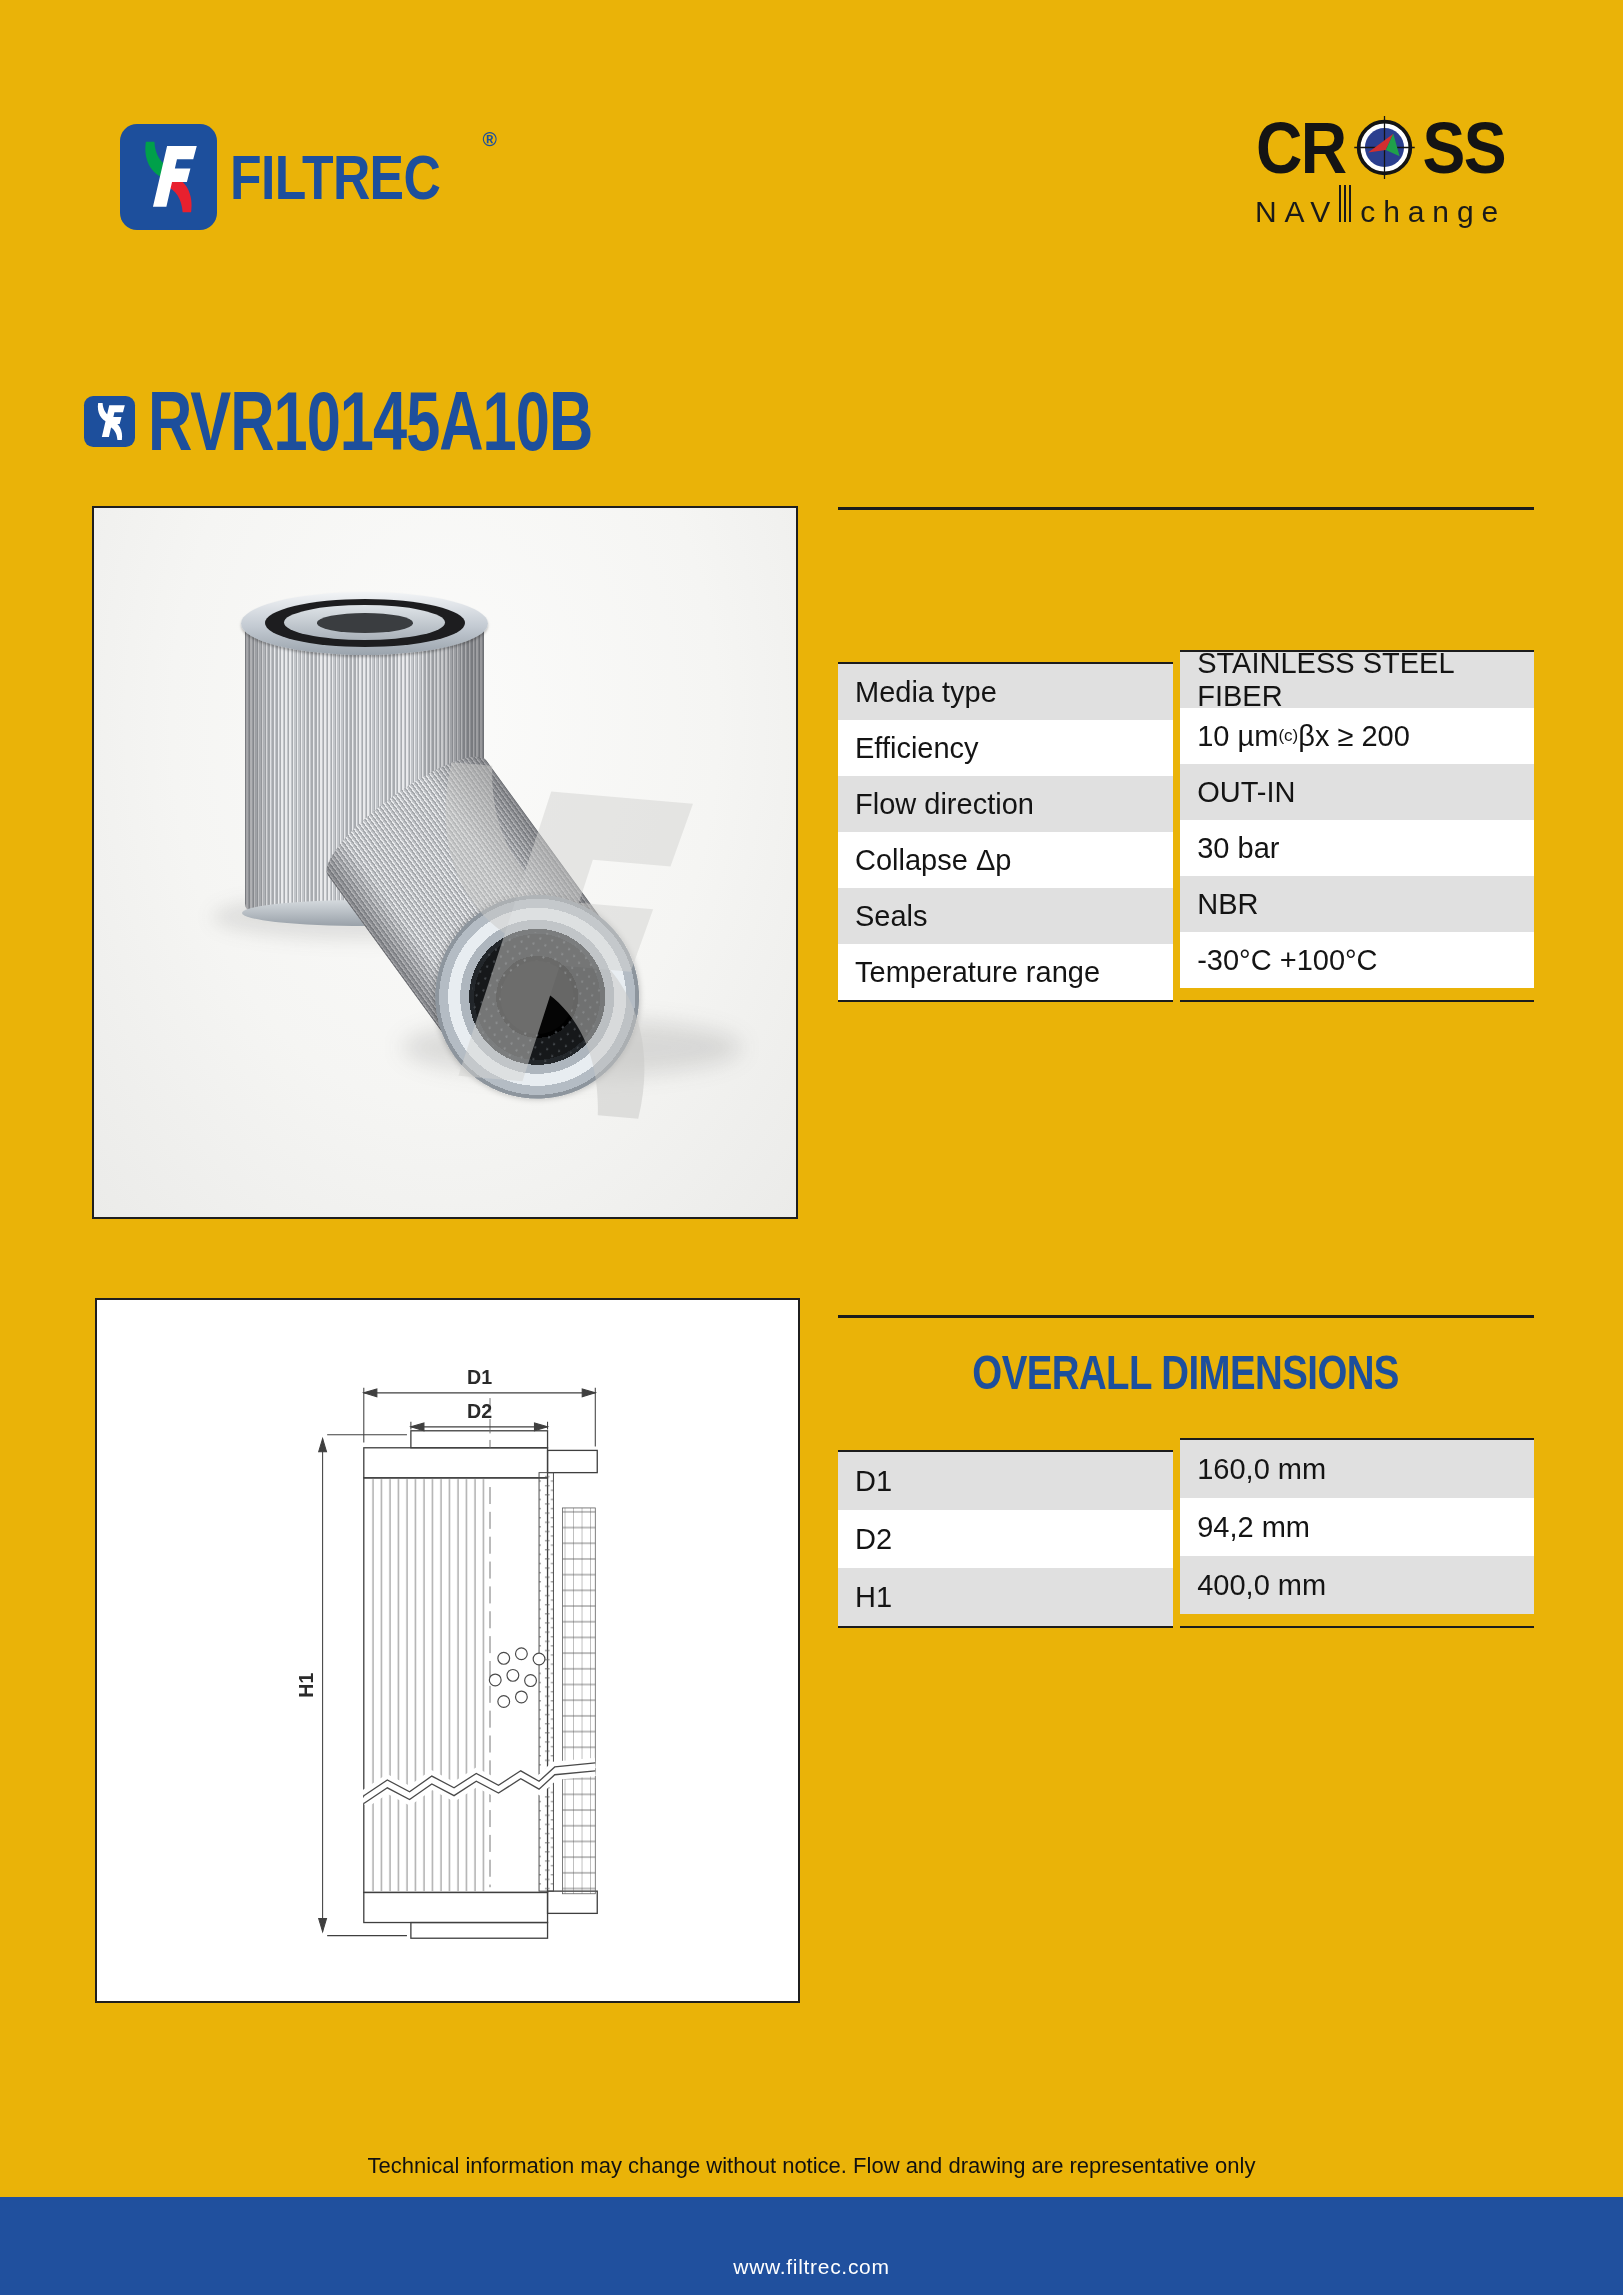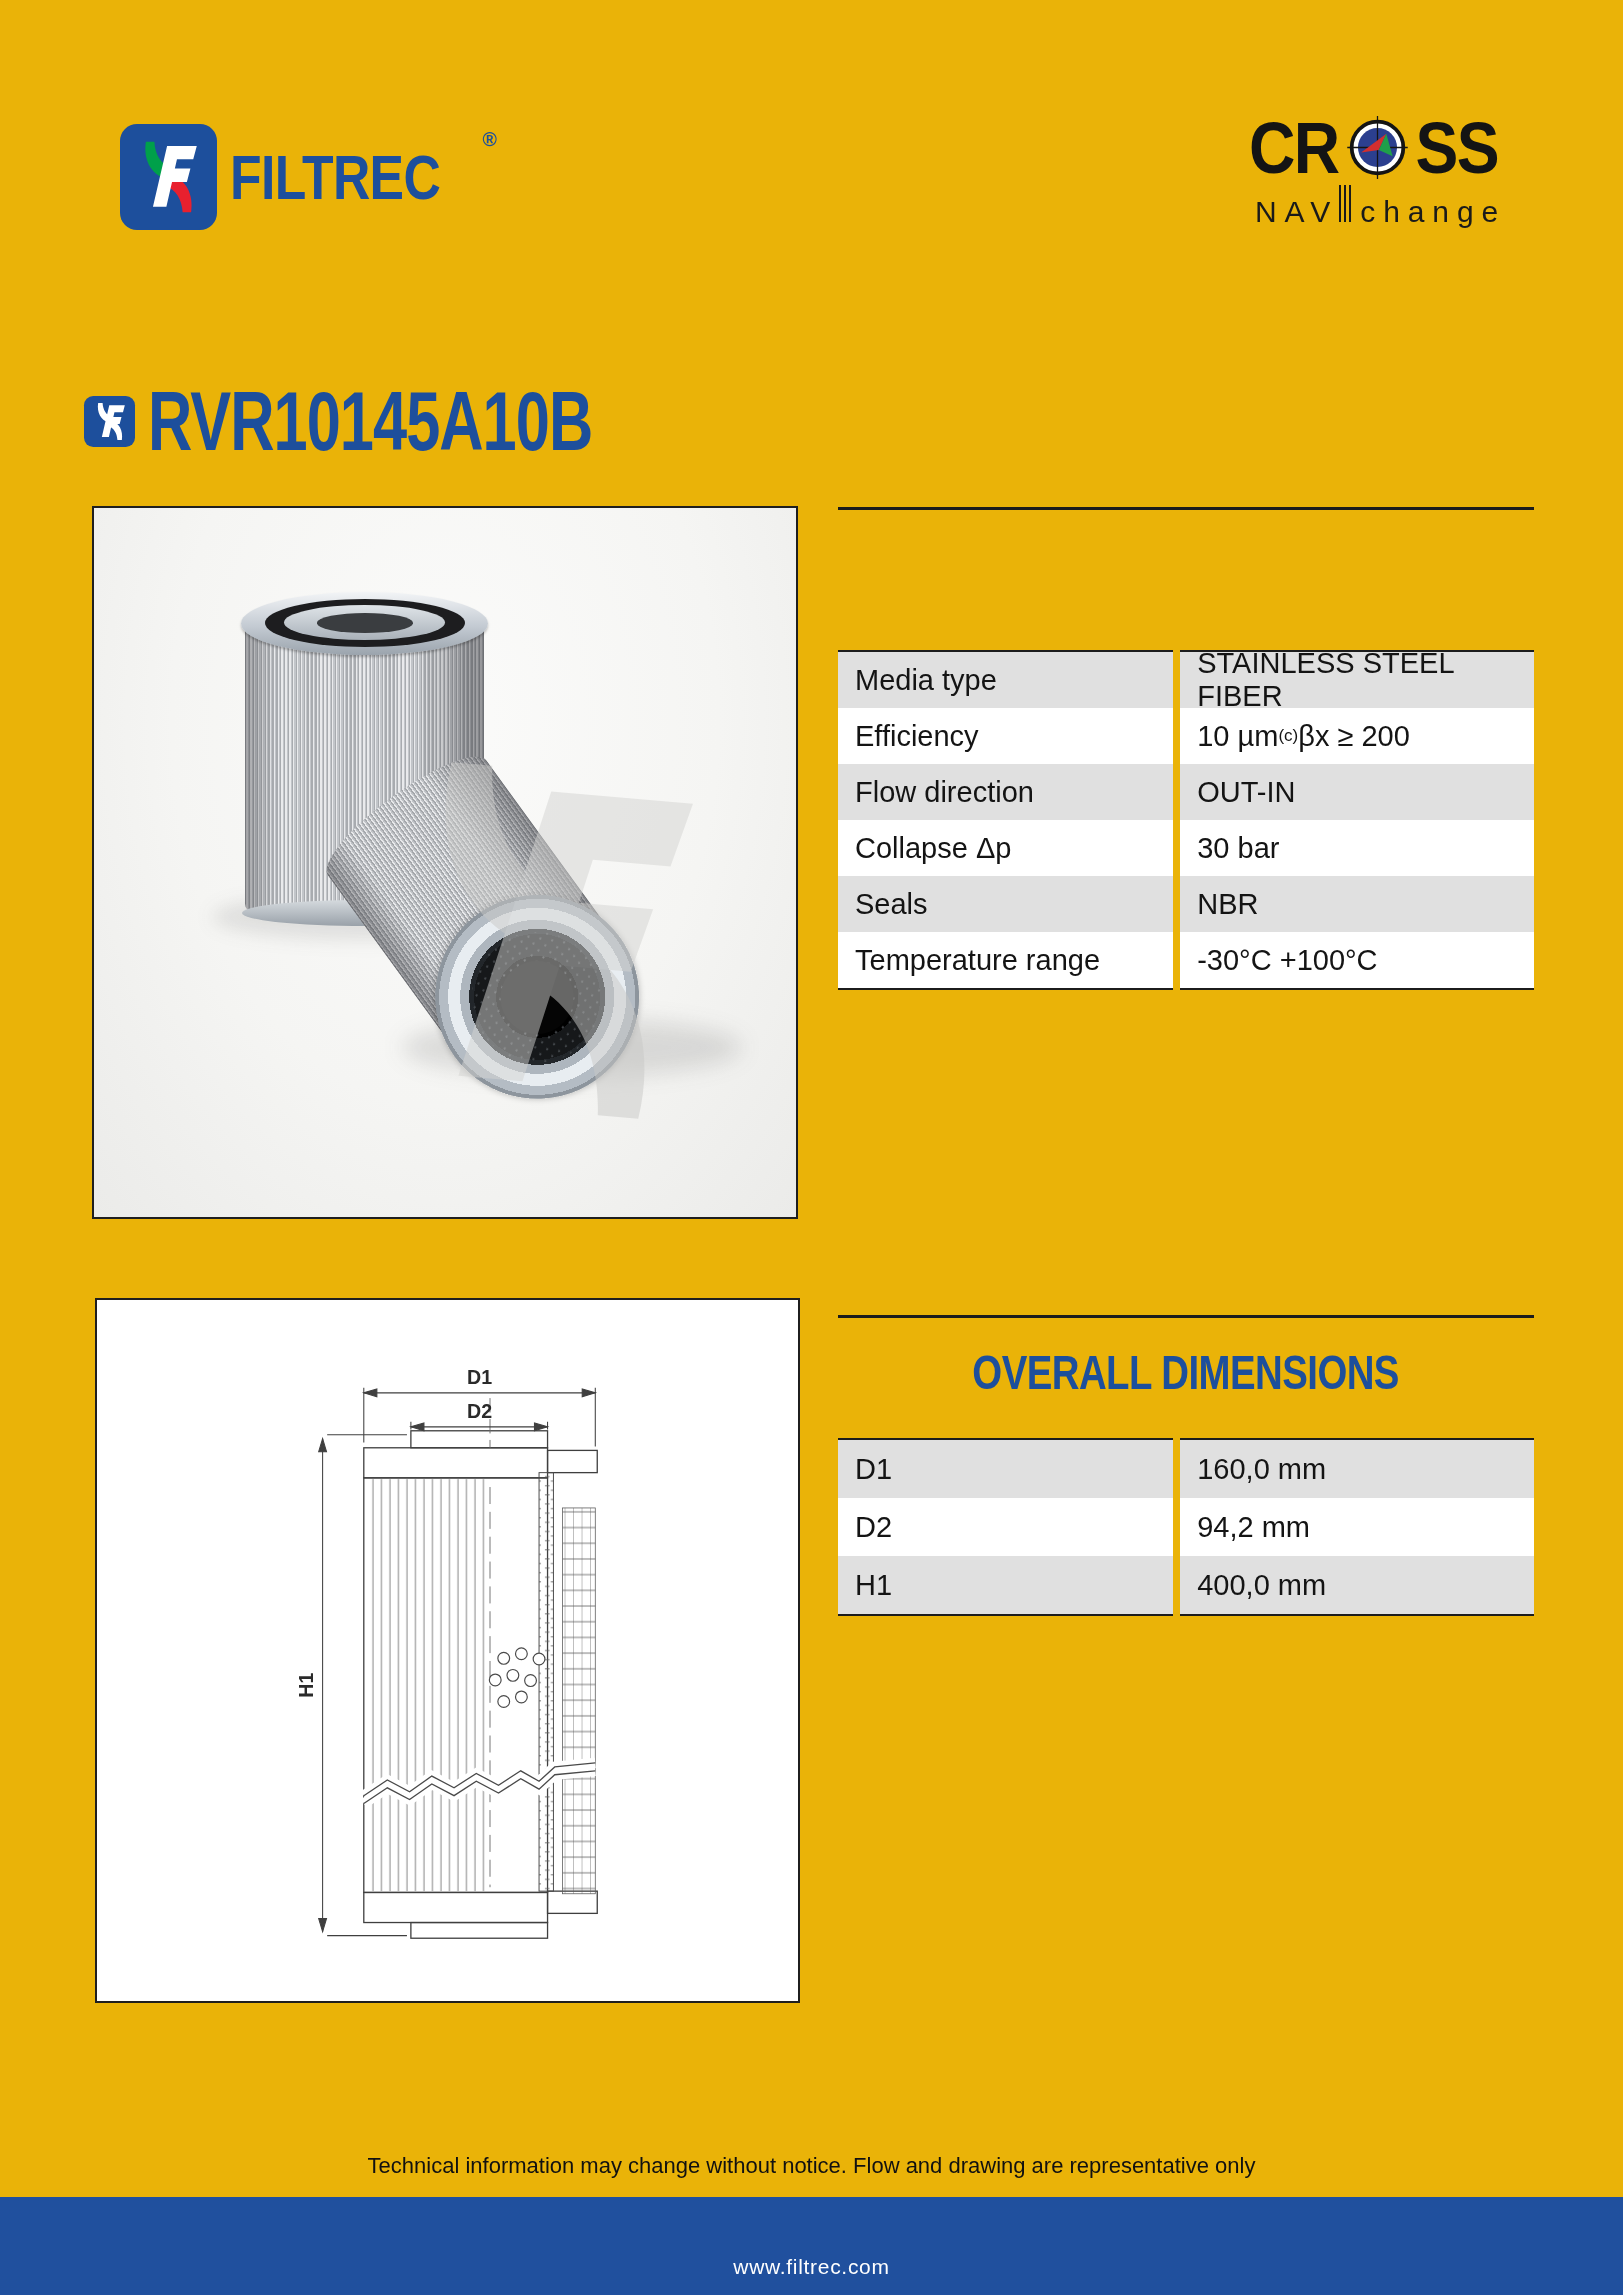--- a/index.html
+++ b/index.html
@@ -20,21 +20,21 @@
   }
   .logo-square svg{width:73px;height:82px;}
   .filtrec-word{
     font-size:63px;font-weight:bold;color:#1d4f9c;letter-spacing:-0.7px;line-height:1;
     display:inline-block;transform:scaleX(.82);transform-origin:left center;
   }
   .reg-mark{font-size:19.6px;font-weight:bold;color:#1d4f9c;align-self:flex-start;margin-top:3.9px;margin-left:-17px;}
 
   
   .cross-logo{left:1243px;top:111px;width:275px;text-align:center;}
-  .cross-row{display:flex;align-items:center;}
+  .cross-row{display:flex;align-items:center;justify-content:center;}
   .cross-txt{font-size:73px;font-weight:900;color:#141414;letter-spacing:-2px;line-height:1;
     display:inline-block;transform:scaleX(.88);}
   .compass{width:63px;height:63px;margin:0 1.3px;overflow:visible;}
   .nav-row{display:flex;align-items:baseline;justify-content:center;margin-top:1.3px;}
   .nav-txt{font-size:30px;color:#1a1a1a;letter-spacing:7.9px;line-height:1;}
   .nav-col-icon{display:inline-block;width:15.7px;height:37px;margin:0 5.2px -6.5px 1.3px;
     background:repeating-linear-gradient(90deg,#1a1a1a 0 2px,transparent 2px 5.2px);}
 
   
   .prod-heading{left:84px;top:378px;display:flex;align-items:center;gap:13px;height:86px;}
@@ -49,21 +49,21 @@
     background:radial-gradient(ellipse at 50% 30%, #fbfbfa 0%, #f5f5f3 55%, #ebebe9 100%);overflow:hidden;}
   .draw-box{left:95px;top:1298px;width:701px;height:701px;border:2px solid #1f1f1f;background:#fff;}
 
   
   .rule{left:838px;width:696px;height:2.6px;background:#1c1c1c;}
   .sec-title{left:838px;width:696px;text-align:center;color:#1d4f9c;font-weight:bold;
     font-size:48px;line-height:1;}
   .sec-title span{display:inline-block;transform:scaleX(.8);transform-origin:center;letter-spacing:-0.7px;}
 
   .dtable{left:838px;width:696px;display:flex;}
-  .col-labels{width:335px;border-top:2.6px solid #1c1c1c;border-bottom:2.6px solid #1c1c1c;}
+  .col-labels{width:335px;border-top:2.6px solid #1c1c1c;border-bottom:2.6px solid #1c1c1c;margin-top:12px;}
   .col-gap{width:7.2px;}
   .col-values{flex:1;border-top:2.6px solid #1c1c1c;border-bottom:2.6px solid #1c1c1c;}
   .cell{display:flex;align-items:center;padding-left:17px;font-size:29px;color:#141414;background:#ffffff;}
   .tech .cell{height:56px;}
   .dims .cell{height:58px;}
   .cell.g{background:#e0e0e0;}
   sub.c{font-size:17px;}
 
   
   .disclaimer{left:0;top:2153px;width:1623px;text-align:center;font-size:22px;color:#111;}

